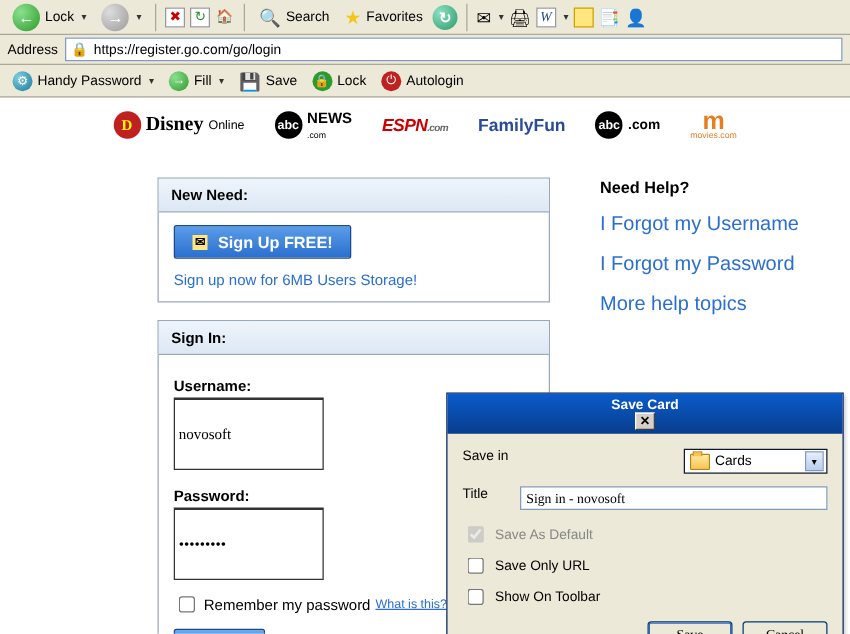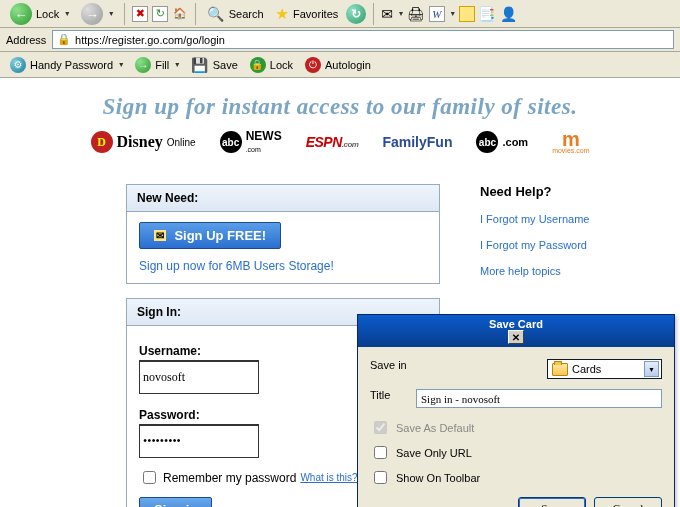--- a/index.html
+++ b/index.html
@@ -26,24 +26,24 @@
   .logos { display:flex; justify-content:center; gap:24px; align-items:center; margin-bottom:30px; font-size:12px; font-weight:bold; cursor:default; }
   .logo { display:flex; align-items:center; gap:4px; }
   .logo .disc { width:22px; height:22px; border-radius:50%; }
   .columns { display:flex; gap:40px; padding:0 0 0 126px; align-items:flex-start; }
   .panel { width:314px; border:1px solid #9ab; background:#fff; }
   .panel-head { background:linear-gradient(#eef4fb,#dde8f5); border-bottom:1px solid #9ab; padding:6px 10px; font-weight:bold; font-size:12px; }
   .panel-body { padding:10px 12px; font-size:12px; }
   .signup-btn { background:linear-gradient(#5a9de8,#2a6fd0); border:1px solid #1a4a90; color:#fff; font-weight:bold; padding:5px 14px; display:inline-flex; align-items:center; gap:8px; font-size:13px; border-radius:2px; }
   .link { color:#2a6fd0; text-decoration:none; font-size:12px; display:inline-block; margin-top:10px; }
   .help-col h4 { margin:0 0 14px 0; font-size:13px; }
-  .help-col a { display:block; margin-bottom:14px; color:#2a6fd0; text-decoration:none; font-size:11px; }
+  .help-col a { display:block; margin-bottom:14px; color:#2a6fd0; text-decoration:none; font-size:16px; }
   .signin-panel { margin-top:14px; }
   .form-label { font-weight:bold; font-size:12px; margin-top:8px; display:block; }
-  .text-input { width:120px; border:1px solid #333; border-top:2px solid #333; font-size:12px; padding:8px 3px; margin-top:2px; font-family:Tahoma; }
+  .text-input { width:120px; border:1px solid #333; border-top:2px solid #333; font-size:12px; padding:20px 3px; margin-top:2px; font-family:Tahoma; }
   .chk-row { display:flex; align-items:center; gap:4px; margin-top:10px; font-size:12px; }
   .signin-btn { background:linear-gradient(#6aa9ea,#3277d4); border:1px solid #1a4a90; color:#fff; font-weight:bold; padding:4px 14px; margin-top:10px; font-size:13px; border-radius:2px; }
   .whatis { color:#2a6fd0; font-size:10px; }
   
   .dialog { position:absolute; left:357px; top:314px; width:318px; border:1px solid #0a246a; background:#ece9d8; box-shadow:2px 2px 3px rgba(0,0,0,0.2); font-size:11px; }
   .dlg-title { background:linear-gradient(#0a5bcb,#083d8c); color:#fff; font-weight:bold; padding:3px 5px; display:flex; justify-content:space-between; align-items:center; font-size:11px;flex-direction:column; }
   .dlg-close { width:16px; height:14px; background:#d4d0c8; border:1px solid #fff; border-right-color:#404040; border-bottom-color:#404040; display:flex; align-items:center; justify-content:center; font-size:10px; color:#000; font-family:Arial; }
   .dlg-body { padding:12px 12px 10px 12px; }
   .dlg-row { display:flex; gap:6px; margin-bottom:10px; }
   .dlg-row label { width:48px; }
@@ -123,21 +123,20 @@
     <div class="hp-icon" style="background:#2d9a2d;">🔒</div>
     <span>Lock</span>
   </div>
   <div class="hp-btn">
     <div class="hp-icon" style="background:#c02020;">⏻</div>
     <span>Autologin</span>
   </div>
 </div>
 
 <div class="page">
-  <div class="banner">Sign up for instant access to our family of sites.</div>
 
   <div class="logos">
     <div class="logo">
       <div class="disc" style="background:#c02020;display:flex;align-items:center;justify-content:center;color:#ff0;font-family:cursive;">D</div>
       <span style="font-family:'Brush Script MT',cursive;font-size:16px;">Disney</span>
         <span style="font-weight:normal;font-size:10px;"> Online</span>
     </div>
     <div class="logo">
       <div class="disc" style="background:#000;color:#fff;display:flex;align-items:center;justify-content:center;font-size:10px;">abc</div>
       <div style="line-height:1;"><span style="font-size:12px;">NEWS</span><br><span style="font-size:7px;font-weight:normal;">.com</span></div>

